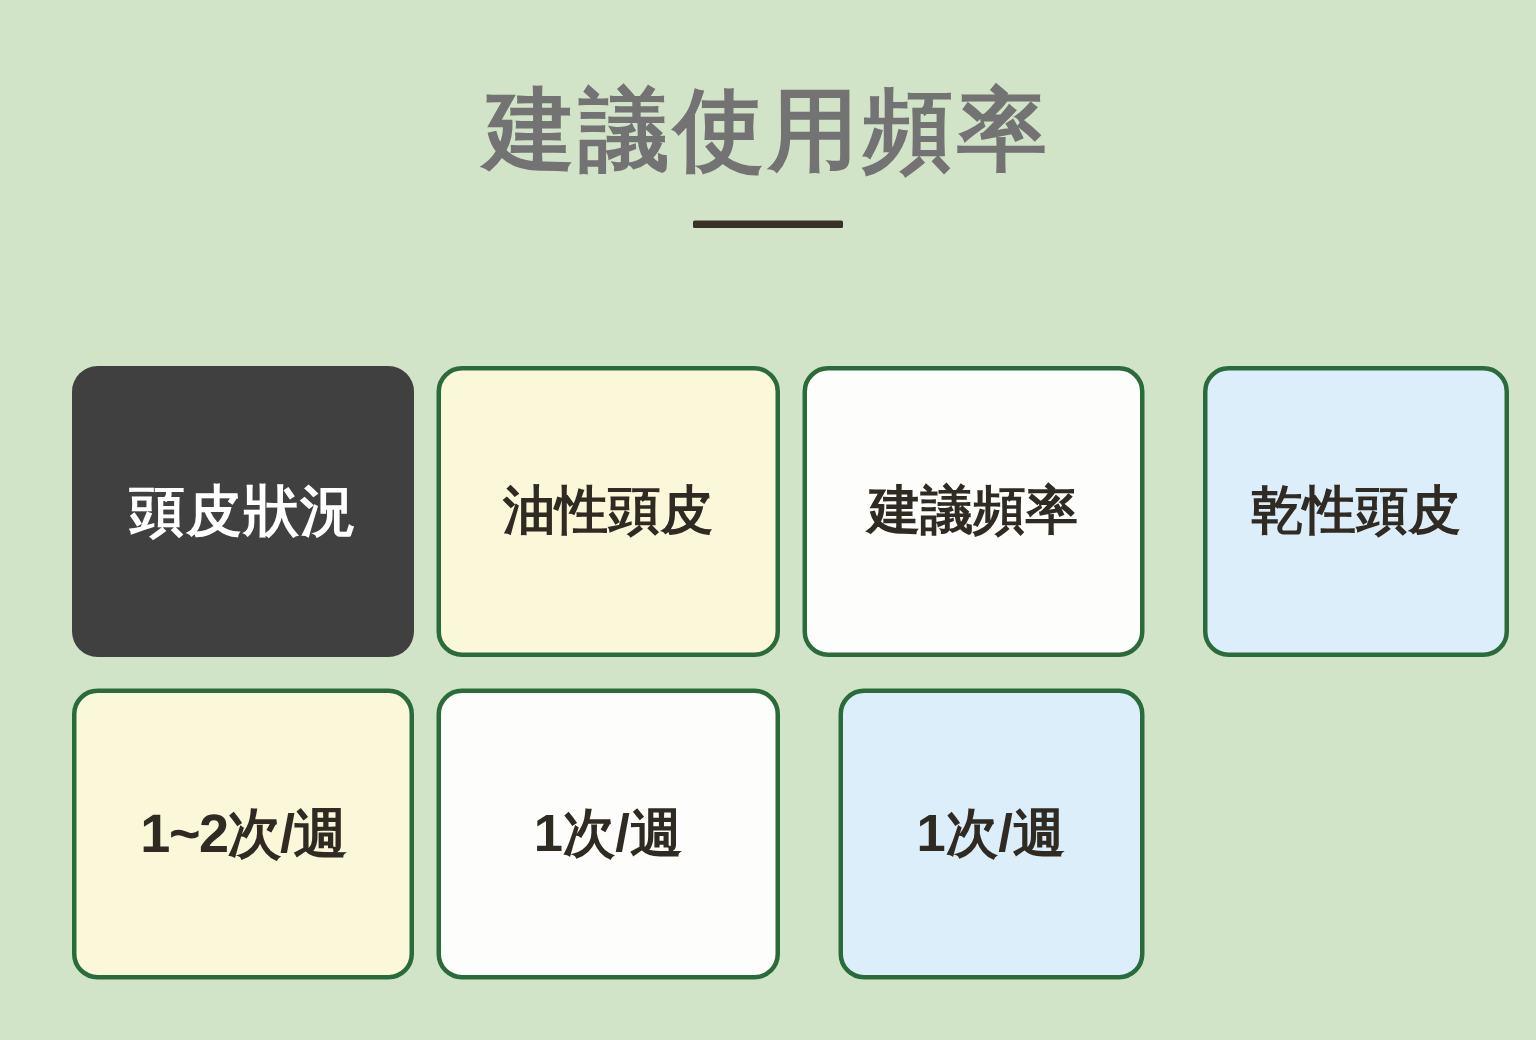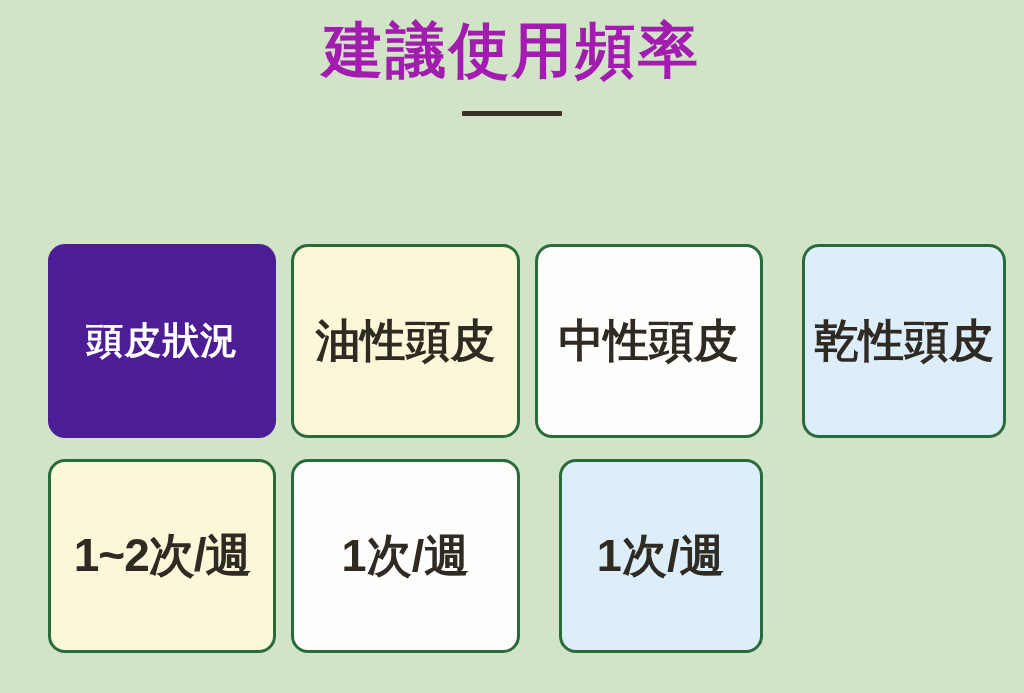--- a/index.html
+++ b/index.html
@@ -27,26 +27,26 @@
   
   .header {
     position: absolute;
     left: 0;
     top: 0;
     width: 1024px;
     text-align: center;
   }
   .page-title {
     margin: 0;
-    padding-top: 16px;
+    padding-top: 52px;
     font-size: 60px;
     line-height: 1.15;
     font-weight: bold;
     letter-spacing: 3px;
-    color: #a21caf;
+    color: #737373;
     white-space: nowrap;
   }
   .title-divider {
     width: 100px;
     height: 5px;
     margin: 26px auto 0 auto;
     background: #3a3228;
     border-radius: 1px;
   }
 
@@ -74,48 +74,48 @@
   }
 
   .cell-text {
     display: block;
     white-space: nowrap;
     line-height: 1.2;
   }
 
   
   .cell.label {
-    background: #4c1d95;
+    background: #404040;
     border: none;
   }
   .cell.label .cell-text {
     color: #ffffff;
     font-size: 37px;
     font-weight: bold;
     letter-spacing: 1px;
   }
 
   
   .cell.value {
     border: 3px solid #2a6b3c;
   }
   .cell.value .cell-text {
     color: #2f2a22;
-    font-size: 45px;
+    font-size: 35px;
     font-weight: bold;
     letter-spacing: 0px;
   }
 
   .cell.tone-cream  { background: #fbf7d9; }
   .cell.tone-white  { background: #fdfdfc; }
   .cell.tone-blue   { background: #ddeefb; margin-left: 24px; }
 
   
   .cell.value .cell-text.emphasis {
-    font-size: 46px;
+    font-size: 36px;
     letter-spacing: -1px;
   }
 </style>
 </head>
 <body>
 
 <div id="page">
 
   <div class="header">
     <h1 class="page-title">建議使用頻率</h1>
@@ -124,21 +124,21 @@
 
   <div class="table-grid">
 
     <div class="cell label">
       <span class="cell-text">頭皮狀況</span>
     </div>
     <div class="cell value tone-cream">
       <span class="cell-text">油性頭皮</span>
     </div>
     <div class="cell value tone-white">
-      <span class="cell-text">中性頭皮</span>
+      <span class="cell-text">建議頻率</span>
     </div>
     <div class="cell value tone-blue">
       <span class="cell-text">乾性頭皮</span>
     </div>
 
     <div class="cell value tone-cream">
       <span class="cell-text emphasis">1~2次/週</span>
     </div>
     <div class="cell value tone-white">
       <span class="cell-text">1次/週</span>

